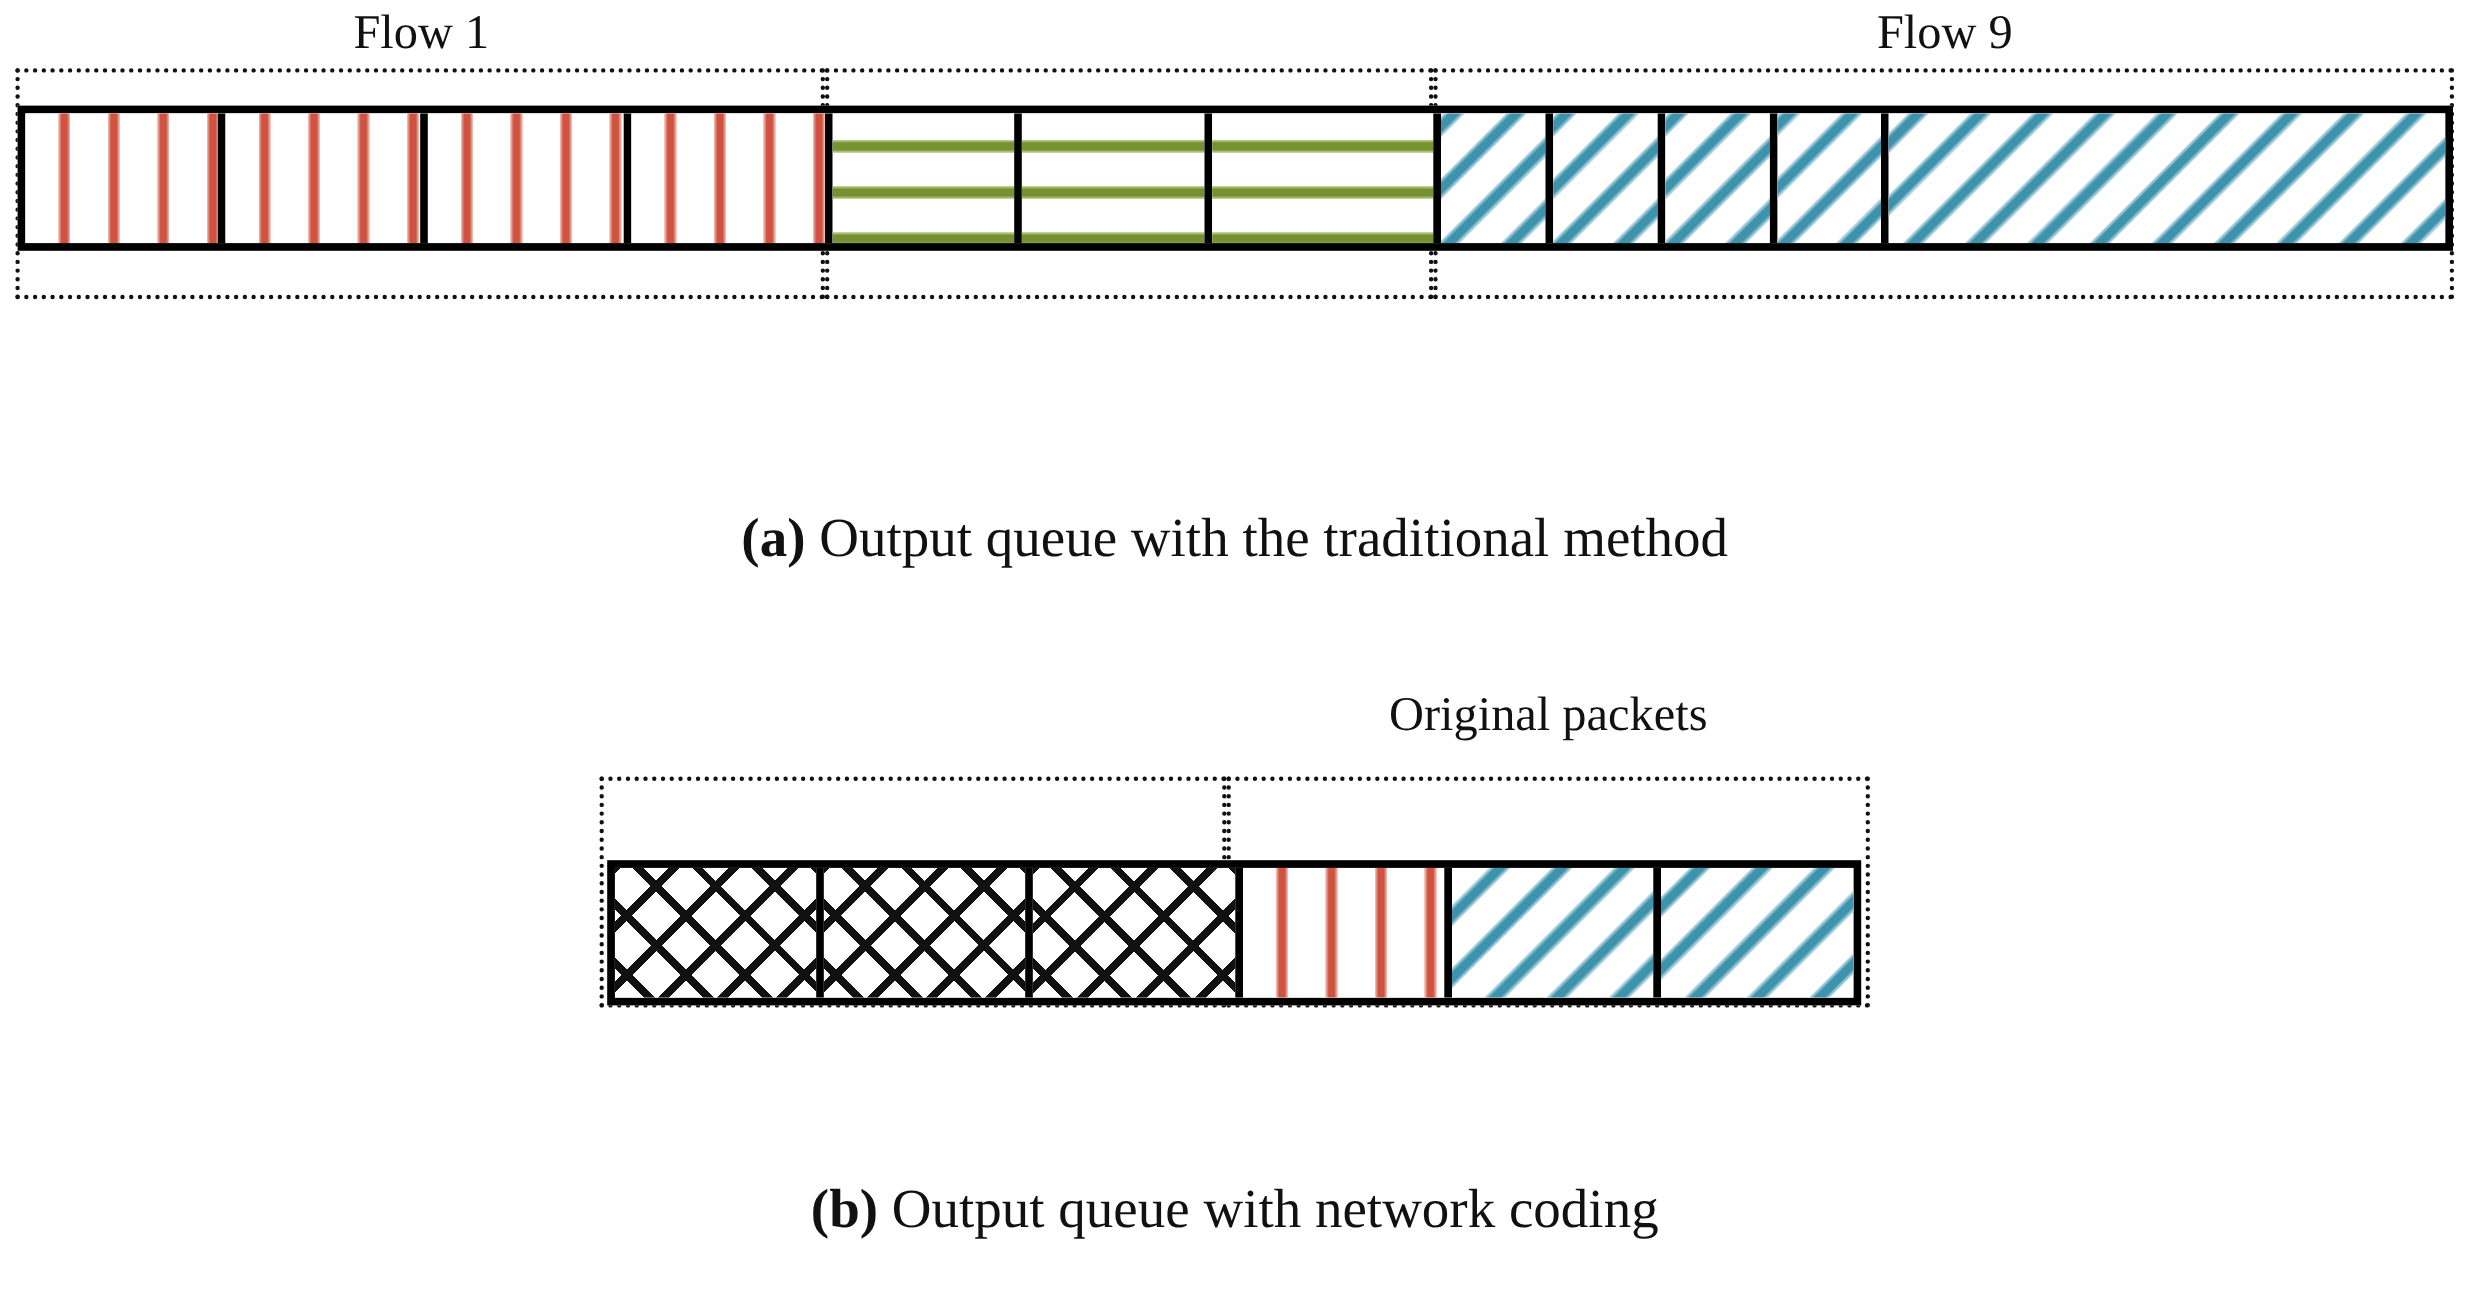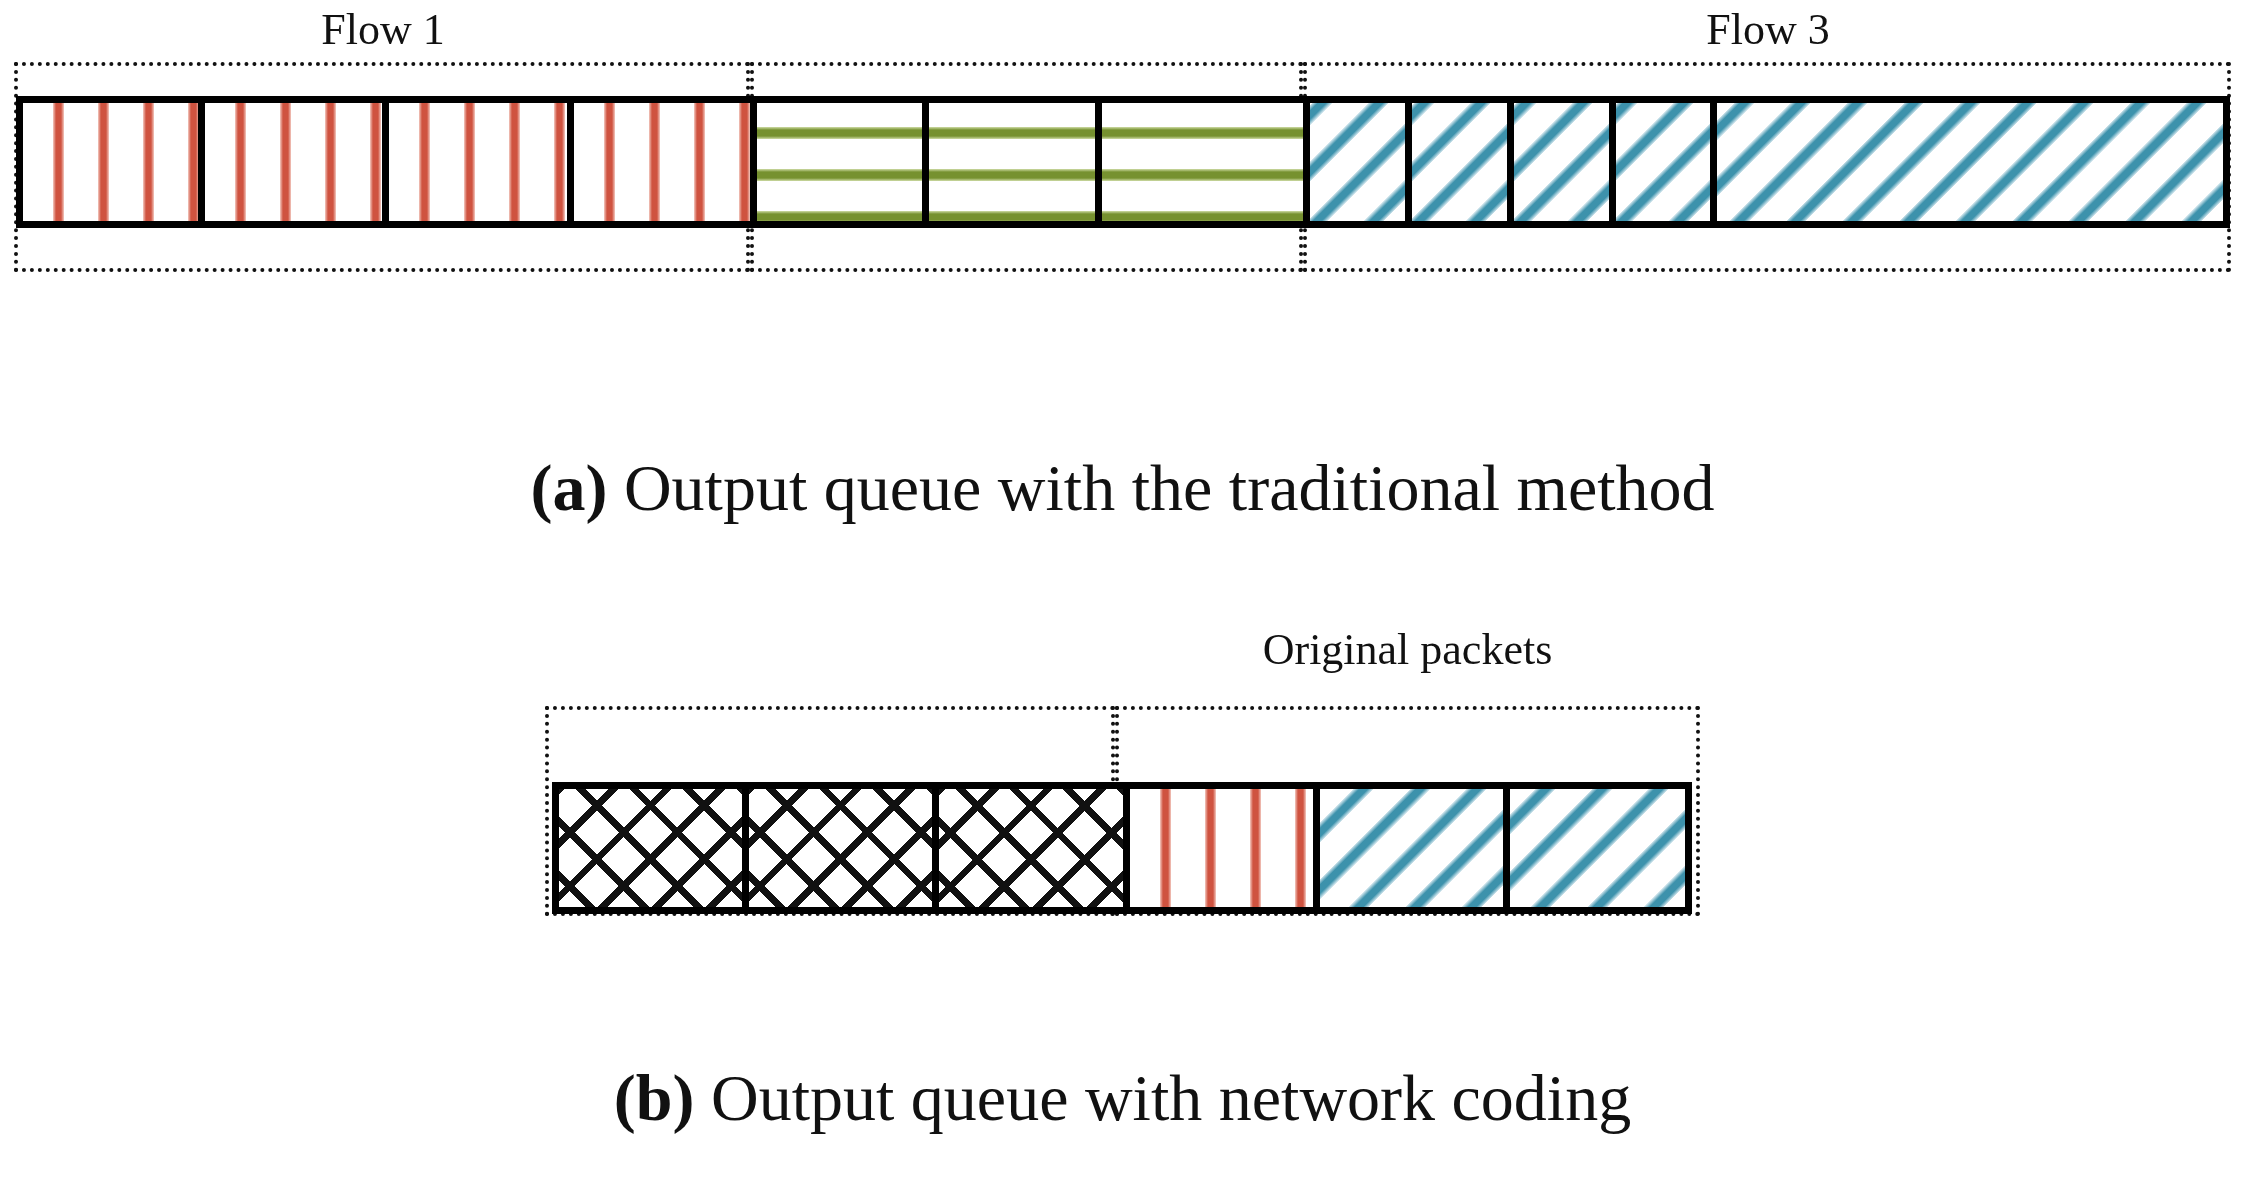--- a/index.html
+++ b/index.html
@@ -119,36 +119,36 @@
         #111 26px,
         rgba(255,255,255,0) 26px,
         rgba(255,255,255,0) 38px);
   }
 
   
   .caption{
     position:absolute;
     width:100%;
     text-align:center;
-    font-size:66px;
+    font-size:50px;
     line-height:56px;
     white-space:nowrap;
     color:#111;
   }
   .caption .tag{font-weight:bold;}
 </style>
 </head>
 <body>
 
 <div class="stage">
 
   <div class="abs" style="left:0;top:0;width:2245px;height:560px;">
 
     <div class="flow-label" style="left:16px;top:8px;width:734px;">Flow 1</div>
-    <div class="flow-label" style="left:1303px;top:8px;width:930px;">Flow 3</div>
+    <div class="flow-label" style="left:1303px;top:8px;width:930px;">Flow 9</div>
 
     <div class="bracket" style="left:14px;top:62px;width:736px;height:210px;"></div>
     <div class="bracket" style="left:750px;top:62px;width:553px;height:210px;"></div>
     <div class="bracket" style="left:1303px;top:62px;width:928px;height:210px;"></div>
 
     <div class="queue" style="left:16px;top:96px;width:2214px;height:132px;">
 
       <div class="cell pat-vred" style="width:182px;"></div>
       <div class="cell pat-vred" style="width:184px;"></div>
       <div class="cell pat-vred" style="width:185px;"></div>

